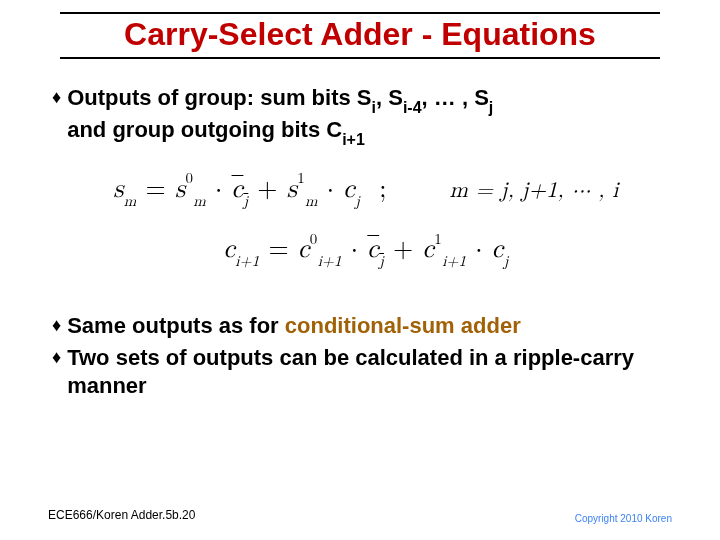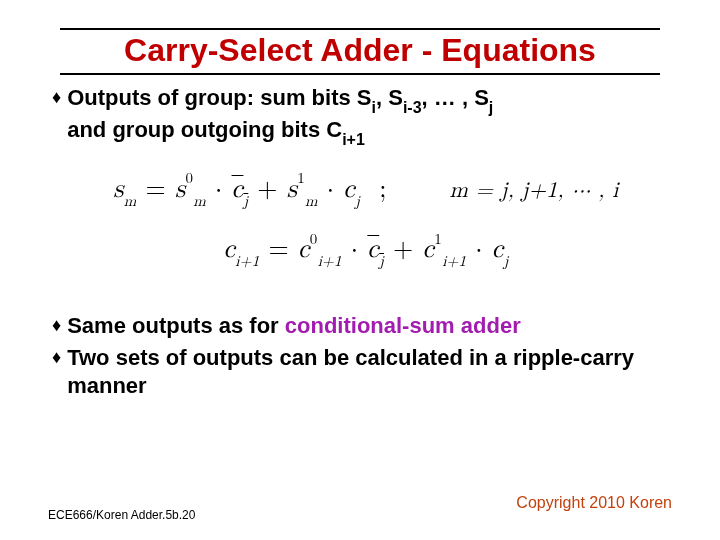--- a/index.html
+++ b/index.html
@@ -14,21 +14,21 @@
   .slide {
     position: relative;
     width: 720px;
     height: 540px;
     box-sizing: border-box;
   }
   .title-wrap {
     position: absolute;
     left: 60px;
     right: 60px;
-    top: 28px;
+    top: 12px;
   }
   .title-rule {
     border: none;
     border-top: 2px solid #000;
     margin: 0;
   }
   .title-rule.top { margin-bottom: 0; }
   .title-rule.bottom { margin-top: 2px; }
   .title-text {
     color: #c00000;
@@ -106,45 +106,45 @@
     position: absolute;
     left: 48px;
     bottom: 18px;
     font-family: "Comic Sans MS", cursive, sans-serif;
     font-size: 12px;
     color: #000;
   }
   .footer-right {
     position: absolute;
     right: 48px;
-    bottom: 28px;
+    bottom: 16px;
     font-family: "Comic Sans MS", cursive, sans-serif;
-    font-size: 16px;
-    color: #c2410c;
+    font-size: 10px;
+    color: #3b82f6;
   }
-  .redund { color: #a21caf; }
+  .redund { color: #a16207; }
   .spacer { height: 18px; }
 </style>
 </head>
 <body>
 
 <div class="slide">
 
   <div class="title-wrap">
     <hr class="title-rule top">
     <div class="title-text">Carry-Select Adder - Equations</div>
     <hr class="title-rule bottom">
   </div>
 
   <div class="body">
 
     <div class="bullet">
       <span class="dia">♦</span>
       <span class="txt">
-        <span>Outputs of group: sum bits </span><span>S</span><span class="sub">i</span><span>, </span><span>S</span><span class="sub">i-3</span><span>, … , </span><span>S</span><span class="sub">j</span><br>
+        <span>Outputs of group: sum bits </span><span>S</span><span class="sub">i</span><span>, </span><span>S</span><span class="sub">i-4</span><span>, … , </span><span>S</span><span class="sub">j</span><br>
         <span>and group outgoing bits </span><span>C</span><span class="sub">i+1</span>
       </span>
     </div>
 
     <div class="math-block">
       <span>s</span><span class="msub">m</span><span class="rm"> = </span><span>s</span><span class="msup">0</span><span class="msub">m</span><span class="rm"> · </span><span class="overline"><span>c</span><span class="msub">j</span></span><span class="rm"> + </span><span>s</span><span class="msup">1</span><span class="msub">m</span><span class="rm"> · </span><span>c</span><span class="msub">j</span><span class="sp"></span><span class="rm"> ; </span>&nbsp;&nbsp;&nbsp;&nbsp;&nbsp;&nbsp;<span class="math-range">m = j, j+1, ··· , i</span>
     </div>
 
     <div class="math-block">
       <span>c</span><span class="msub">i+1</span><span class="rm"> = </span><span>c</span><span class="msup">0</span><span class="msub">i+1</span><span class="rm"> · </span><span class="overline"><span>c</span><span class="msub">j</span></span><span class="rm"> + </span><span>c</span><span class="msup">1</span><span class="msub">i+1</span><span class="rm"> · </span><span>c</span><span class="msub">j</span>

